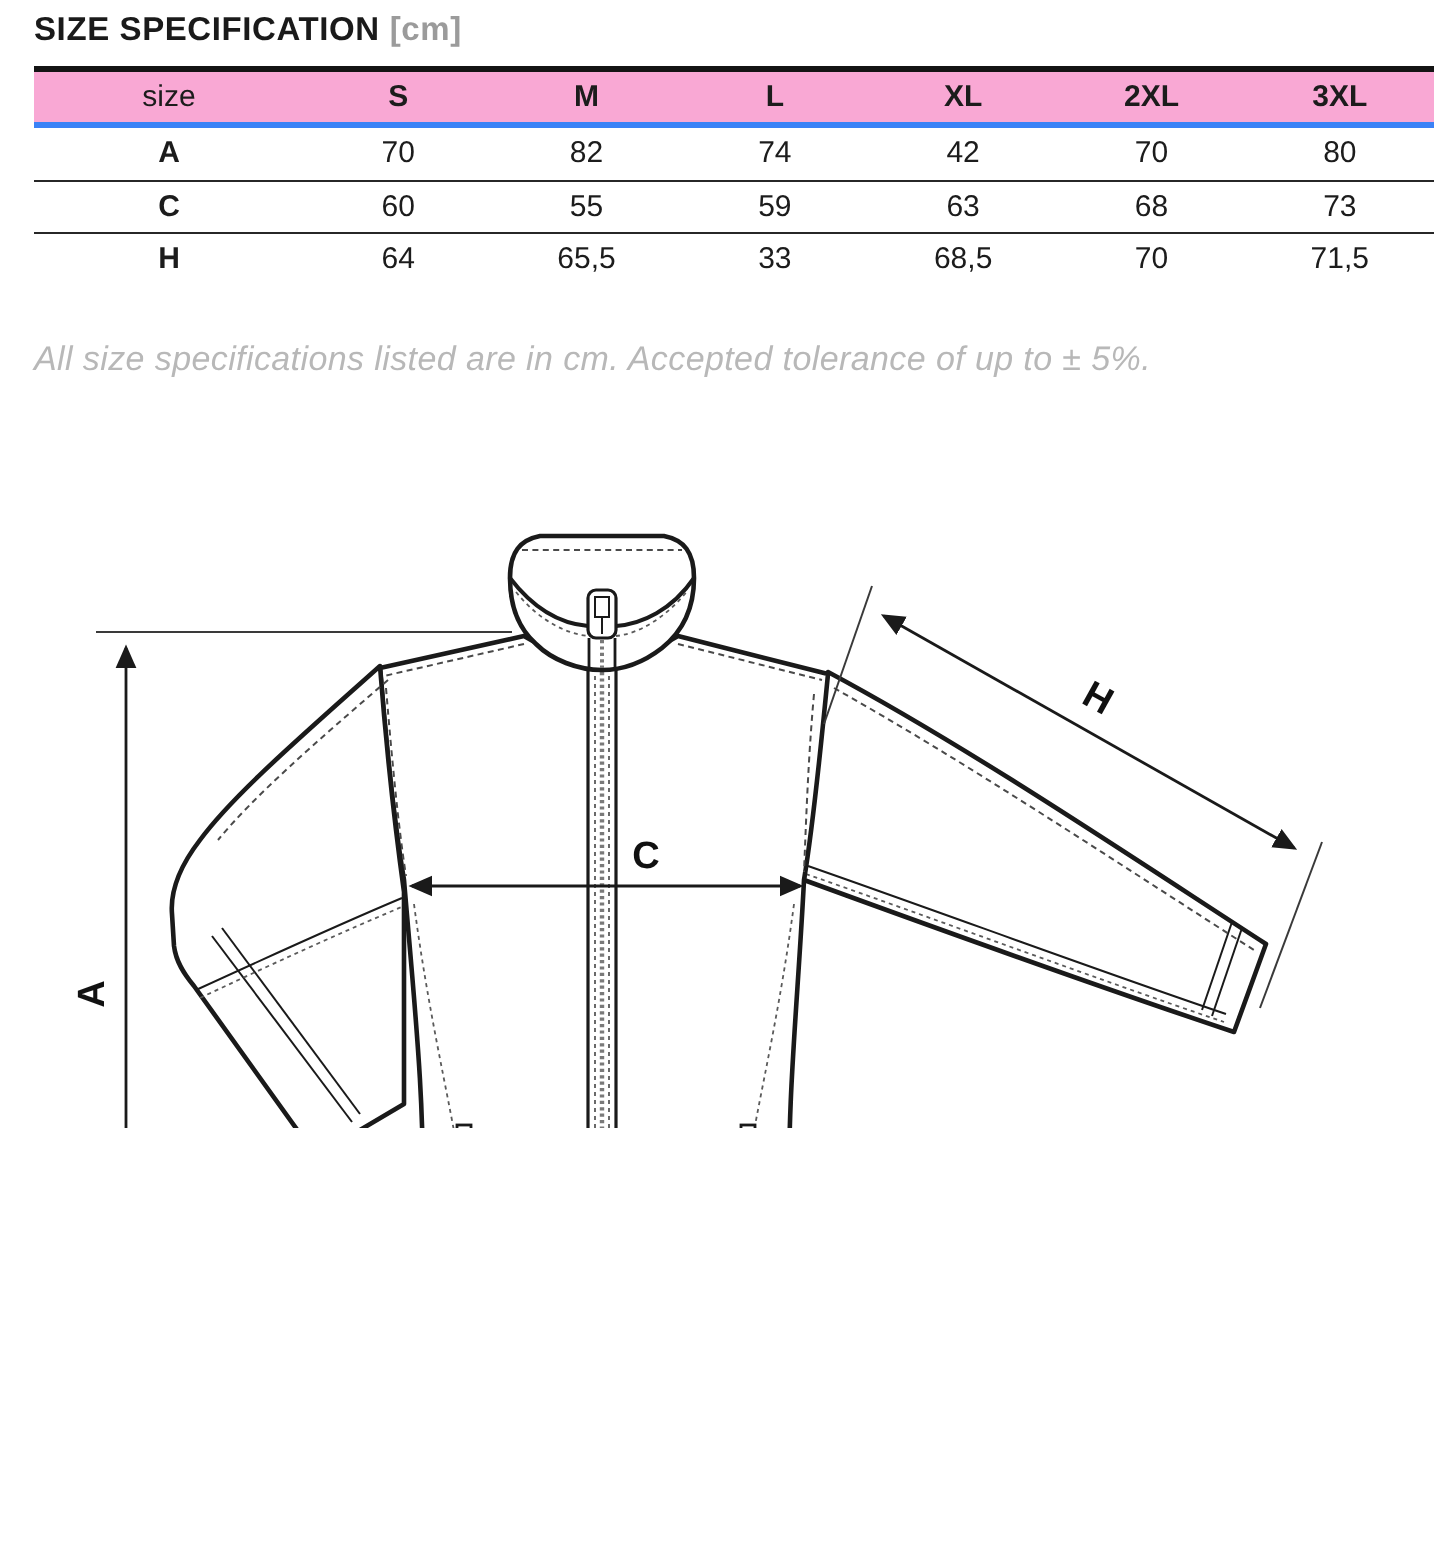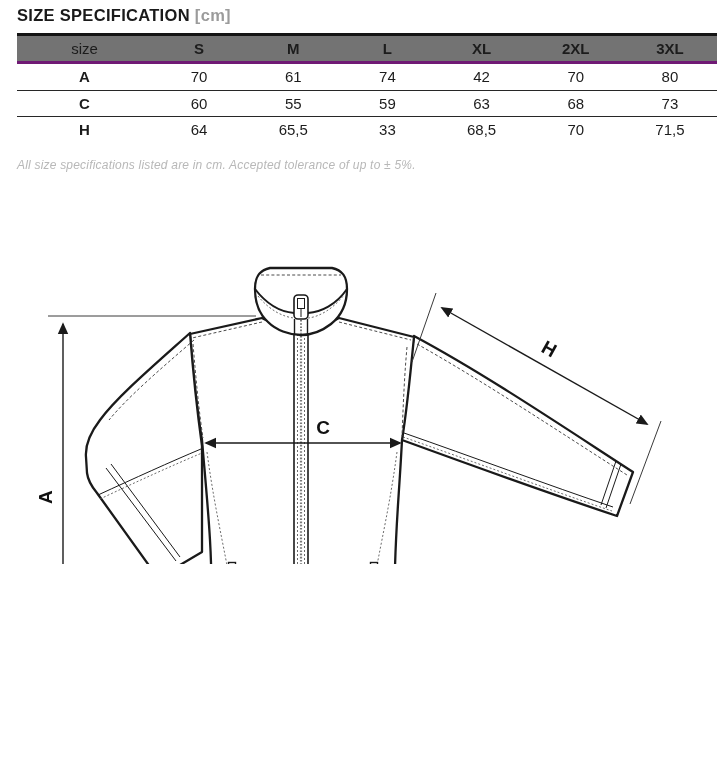--- a/index.html
+++ b/index.html
@@ -7,30 +7,30 @@
        font-family:"Liberation Sans",sans-serif;color:#1c1c1c;text-decoration:underline;}
 
   
   .page-title{position:absolute;left:17px;top:6px;font-size:16.5px;font-weight:bold;
               letter-spacing:.3px;color:#1a1a1a;white-space:nowrap;}
   .page-title .unit{color:#9b9b9b;font-weight:bold;margin-left:5px;}
 
   
   .size-table{position:absolute;left:17px;top:33px;width:700px;}
   .t-row{display:grid;grid-template-columns:135px repeat(6,1fr);align-items:center;}
-  .t-head{background:#737373;border-top:3px solid #141414;border-bottom:3px solid #701a75;
+  .t-head{background:#f9a8d4;border-top:3px solid #141414;border-bottom:3px solid #3b82f6;
           height:25px;}
   .t-data{height:25.5px;border-bottom:1.5px solid #272727;}
   .t-data.last{border-bottom:none;}
   .cell{text-align:center;font-size:15px;line-height:1;}
   .cell.bold{font-weight:bold;}
   .cell.hdr-size{font-weight:normal;font-size:15px;}
 
   
-  .note{position:absolute;left:17px;top:158px;font-size:12px;font-style:italic;
+  .note{position:absolute;left:17px;top:170px;font-size:17px;font-style:italic;
         color:#b8b8b8;letter-spacing:.2px;}
 
   
   .drawing{position:absolute;left:0;top:200px;width:718px;height:580px;}
   .bold-ln{fill:none;stroke:#1a1a1a;stroke-width:2.3;stroke-linejoin:round;stroke-linecap:round;}
   .fill-shape{fill:#ffffff;stroke:#1a1a1a;stroke-width:2.3;stroke-linejoin:round;}
   .thin-ln{fill:none;stroke:#1a1a1a;stroke-width:1;}
   .stitch{fill:none;stroke:#4a4a4a;stroke-width:1;stroke-dasharray:3 2.2;}
   .stitch2{fill:none;stroke:#5a5a5a;stroke-width:.9;stroke-dasharray:2 2;}
   .shadow{fill:none;stroke:#b3b3b3;stroke-width:3;stroke-linecap:round;}
@@ -54,21 +54,21 @@
       <div class="cell bold">M</div>
       <div class="cell bold">L</div>
       <div class="cell bold">XL</div>
       <div class="cell bold">2XL</div>
       <div class="cell bold">3XL</div>
     </div>
 
     <div class="t-row t-data">
       <div class="cell bold">A</div>
       <div class="cell">70</div>
-      <div class="cell">61</div>
+      <div class="cell">82</div>
       <div class="cell">74</div>
       <div class="cell">42</div>
       <div class="cell">70</div>
       <div class="cell">80</div>
     </div>
 
     <div class="t-row t-data">
       <div class="cell bold">C</div>
       <div class="cell">60</div>
       <div class="cell">55</div>

